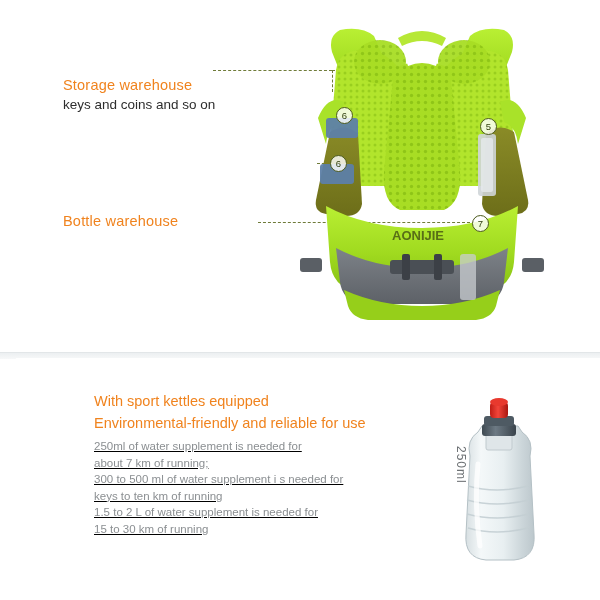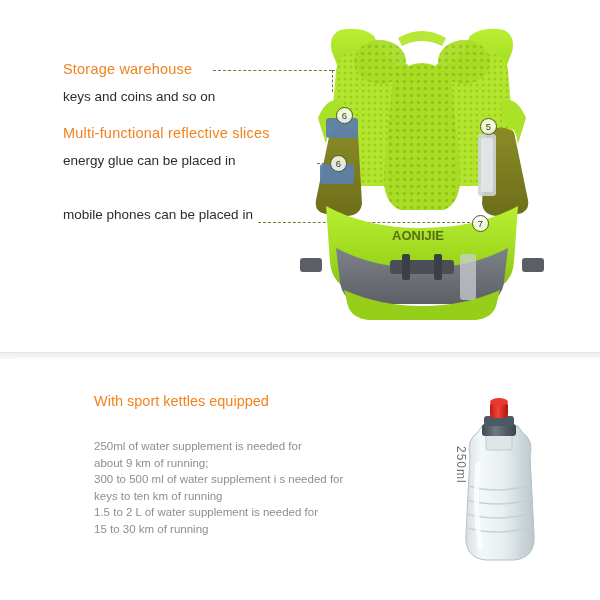--- a/index.html
+++ b/index.html
@@ -30,26 +30,27 @@
 
   .callout {
     position: absolute;
     white-space: nowrap;
   }
   .callout-title {
     color: #f0831e;
     font-size: 14.5px;
     letter-spacing: 0.2px;
     line-height: 18px;
+    margin-top: 16px;
   }
   .callout-sub {
     color: #2d2d2d;
     font-size: 13.5px;
     line-height: 18px;
-    margin-top: 10px;
+    margin-top: 2px;
   }
 
   #callout-storage { left: 63px; top: 60px; }
   #callout-reflective { left: 63px; top: 124px; }
   #callout-bottle { left: 63px; top: 196px; }
 
   
   .leader {
     position: absolute;
     border-top: 1px dashed #6f7b39;
@@ -100,20 +101,21 @@
     color: #f0831e;
     font-size: 14.5px;
     line-height: 22px;
     white-space: nowrap;
   }
   #bottle-body {
     position: absolute;
     left: 78px;
     top: 80px;
     width: 300px;
+    text-decoration: underline;
   }
   .bottle-p {
     color: #8b8f92;
     font-size: 11.5px;
     line-height: 16.5px;
     white-space: nowrap;
   }
   #bottle-image-wrap {
     position: absolute;
     left: 430px;
@@ -151,27 +153,23 @@
 
 <div id="page">
 
   <div id="top-section">
 
     <div class="callout" id="callout-storage">
       <div class="callout-title">Storage warehouse</div>
       <div class="callout-sub">keys and coins and so on</div>
     </div>
 
-    <div class="callout" id="callout-reflective">
-      <div class="callout-title">Multi-functional reflective slices</div>
-      <div class="callout-sub">energy glue can be placed in</div>
-    </div>
 
     <div class="callout" id="callout-bottle">
-      <div class="callout-sub">mobile phones can be placed in</div>
+      <div class="callout-title">Bottle warehouse</div>
     </div>
 
     <div class="leader" style="left:213px; top:70px; width:119px;"></div>
     <div class="leader-v" style="left:332px; top:70px; height:22px;"></div>
 
     <div class="leader" style="left:332px; top:70px; width:114px;"></div>
     <div class="leader-v" style="left:446px; top:70px; height:48px;"></div>
 
     <div class="leader" style="left:317px; top:163px; width:47px;"></div>
     <div class="leader" style="left:258px; top:222px; width:212px;"></div>
@@ -259,25 +257,26 @@
       <div class="vest-num" style="left:190px; top:193px;">7</div>
     </div>
   </div>
 
   <div id="divider"></div>
 
   <div id="bottom-section">
 
     <div id="bottle-heading">
       <div class="bottle-h-line">With sport kettles equipped</div>
+      <div class="bottle-h-line">Environmental-friendly and reliable for use</div>
     </div>
 
     <div id="bottle-body">
       <div class="bottle-p">250ml of water supplement is needed for</div>
-      <div class="bottle-p">about 9 km of running;</div>
+      <div class="bottle-p">about 7 km of running;</div>
       <div class="bottle-p">300 to 500 ml of water supplement i s needed for</div>
       <div class="bottle-p">keys to ten km of running</div>
       <div class="bottle-p">1.5 to 2 L of water supplement is needed for</div>
       <div class="bottle-p">15 to 30 km of running</div>
     </div>
 
     <div id="bottle-vertical-label">250ml</div>
 
     <div id="bottle-image-wrap">
       <svg width="130" height="190" viewBox="0 0 130 190">

